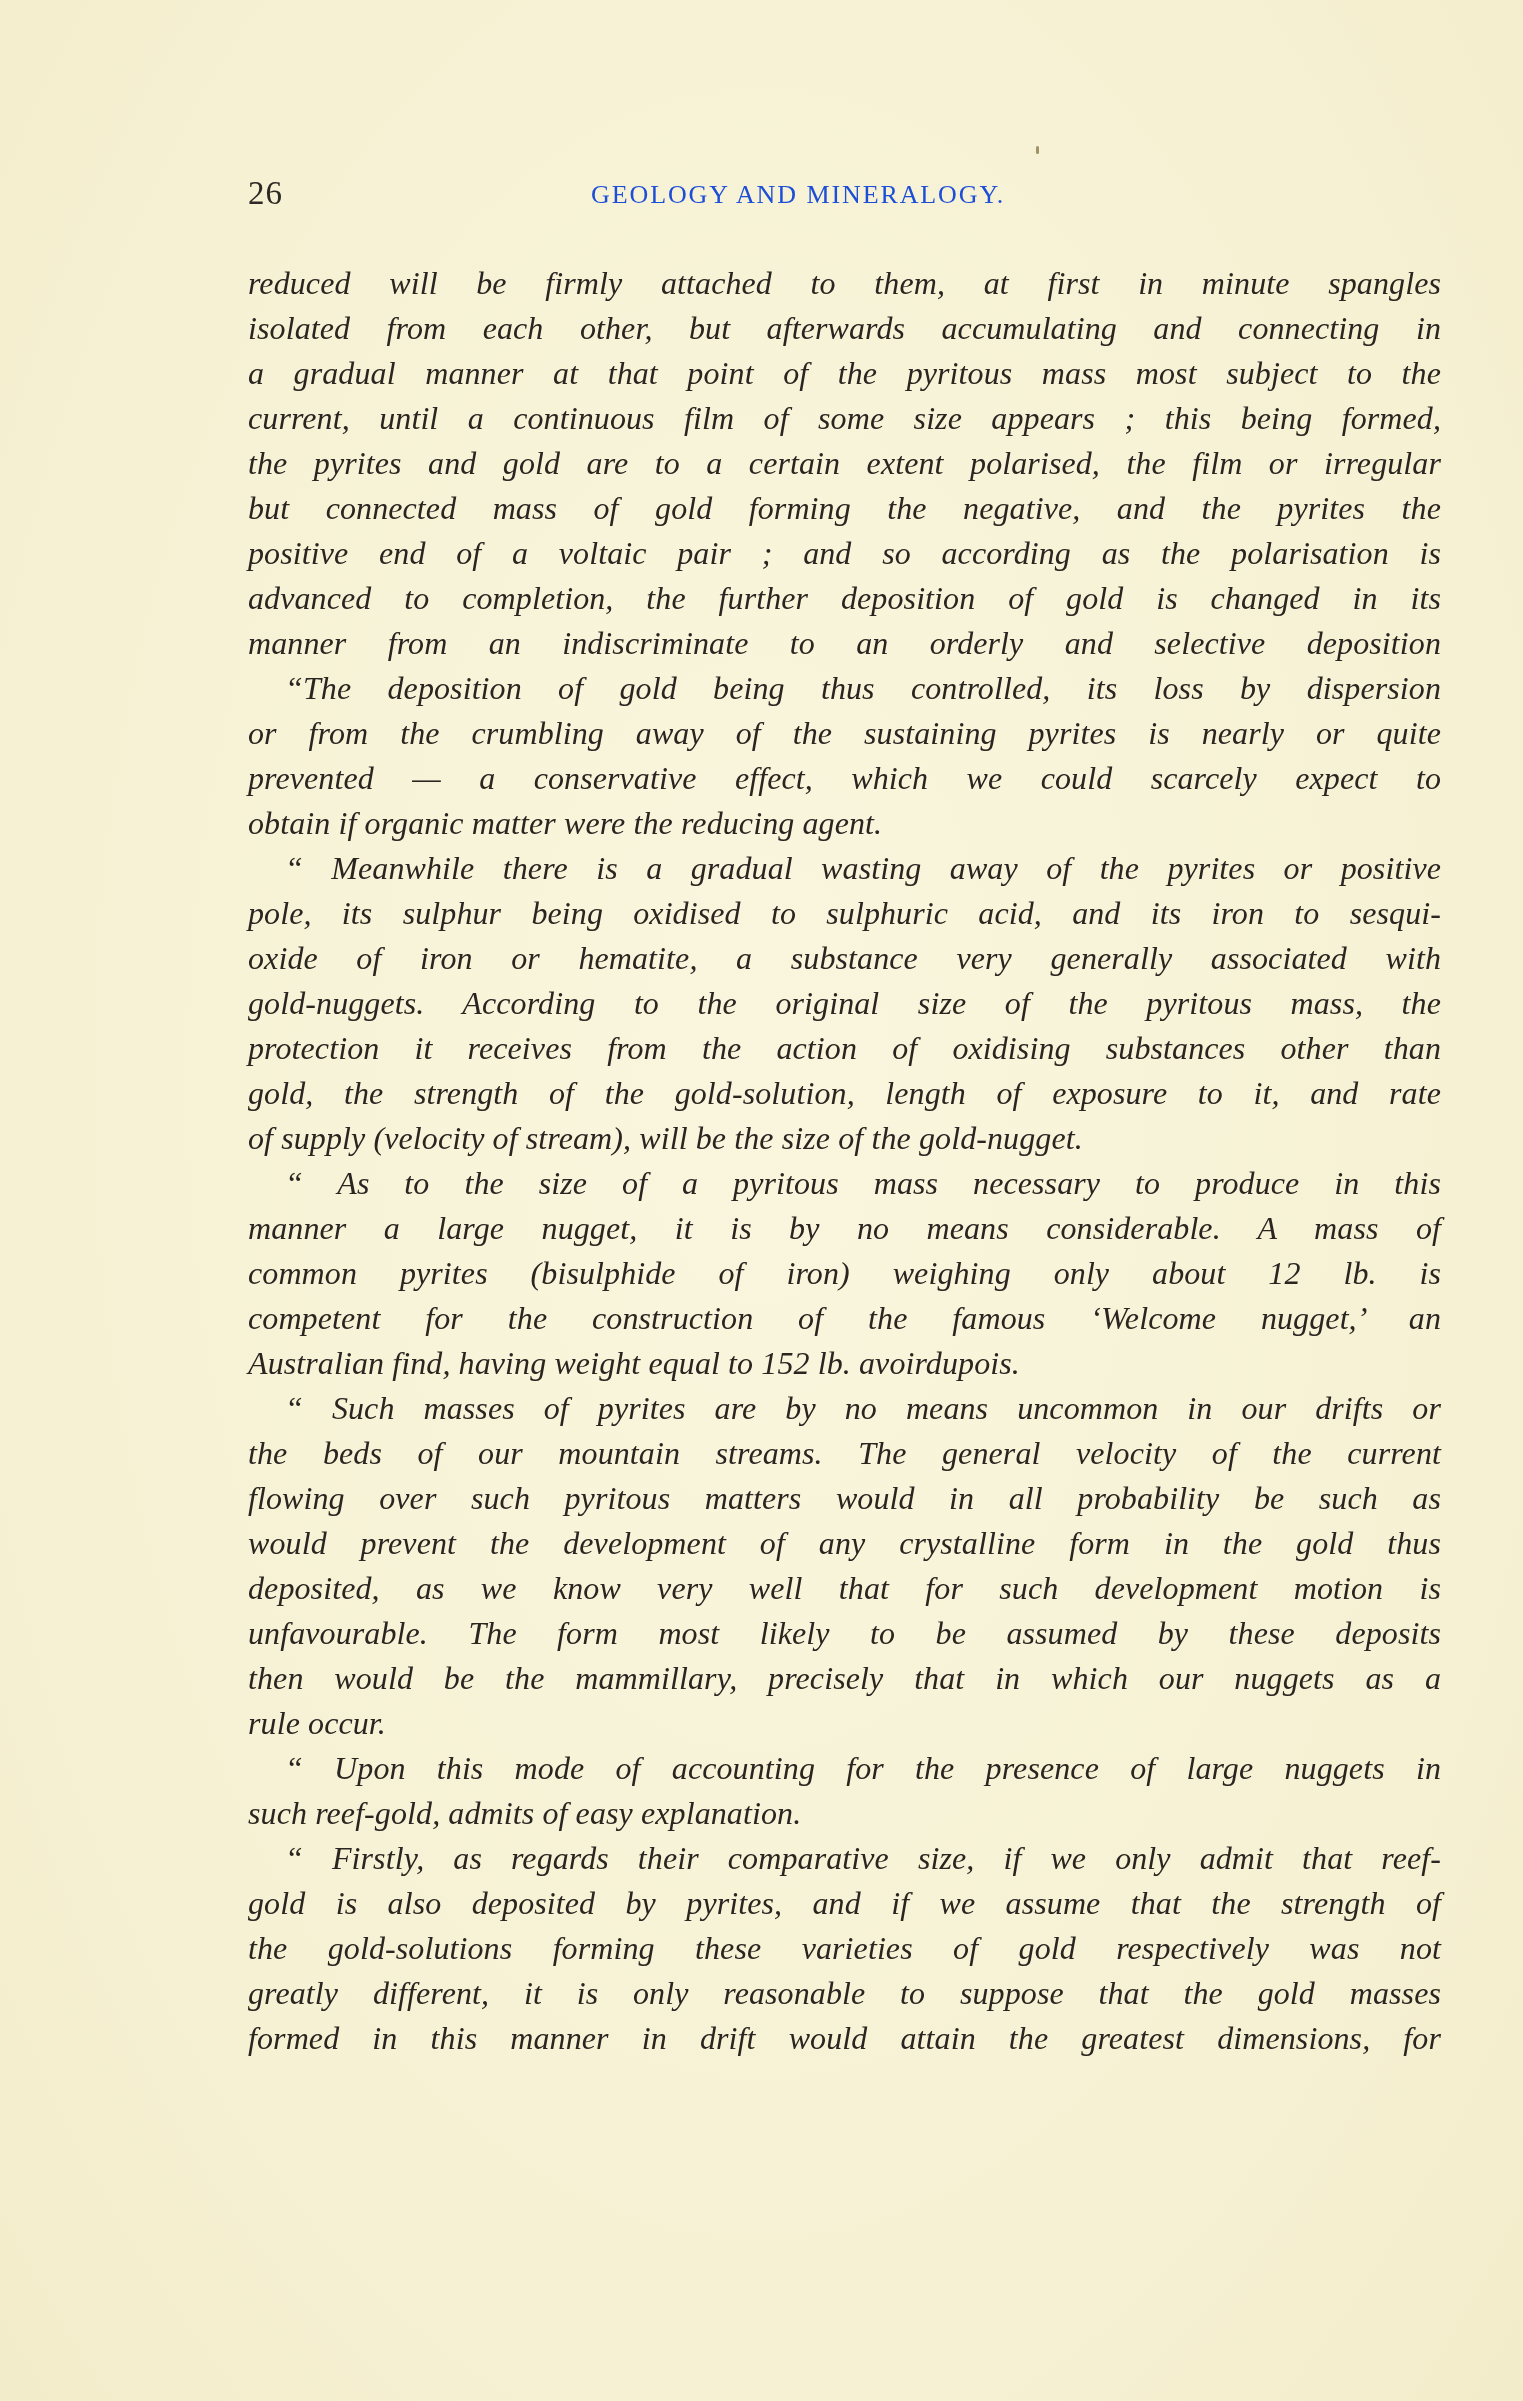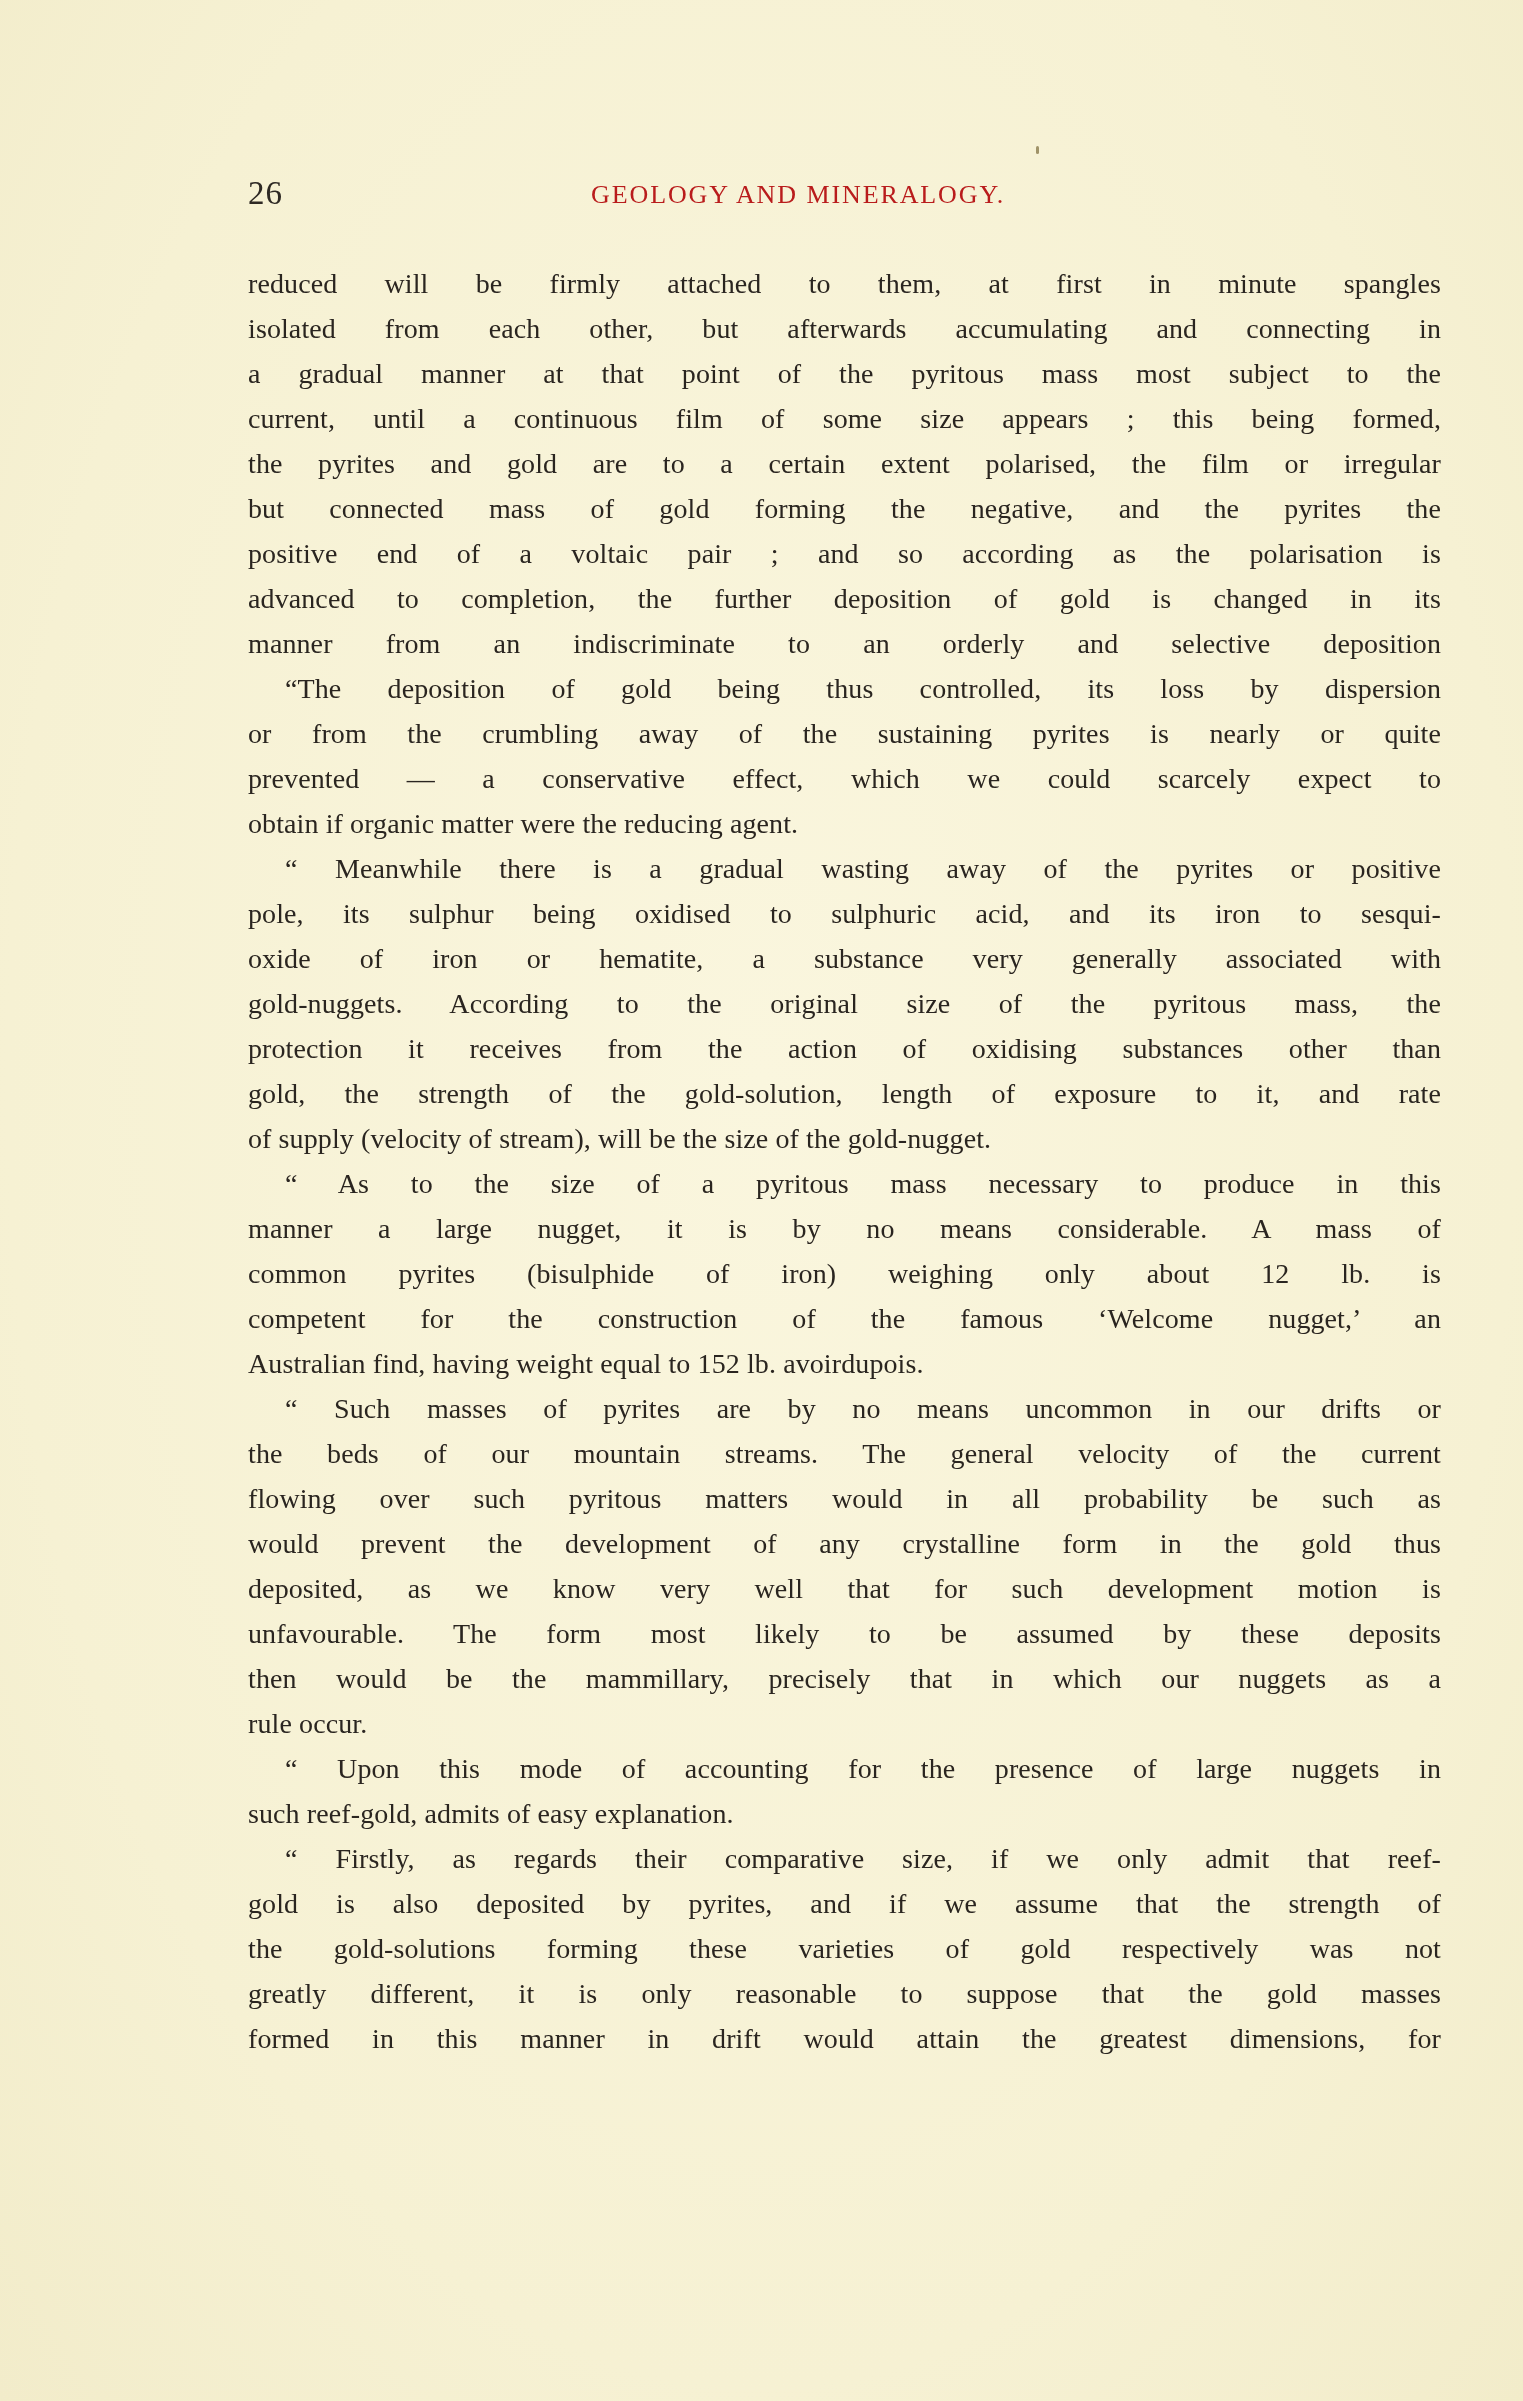--- a/index.html
+++ b/index.html
@@ -37,21 +37,21 @@
       font-size: 33px;
       letter-spacing: 0.9px;
       color: #2e2924;
     }
     .running-title {
       position: absolute;
       left: 343px;
       top: 5.3px;
       font-size: 26px;
       letter-spacing: 1.9px;
-      color: #b91c1c;
+      color: #1d4ed8;
     }
     .speck {
       position: absolute;
       left: 1036px;
       top: 134px;
       width: 2.6px;
       height: 8px;
       background: #8a7a4c;
       border-radius: 1.8px;
       opacity: 0.8;
@@ -59,25 +59,26 @@
     .body-text {
       position: absolute;
       left: 248px;
       top: 249px;
       width: 1193px;
     }
     .line {
       display: block;
       height: 45px;
       line-height: 45px;
-      font-size: 28px;
+      font-size: 32px;
       white-space: nowrap;
       text-align: justify;
       text-align-last: justify;
       letter-spacing: 0.1px;
+      font-style: italic;
     }
     .line.last {
       text-align-last: left;
     }
     .line.indent {
       padding-left: 37px;
     }
   </style>
 </head>
 <body>

